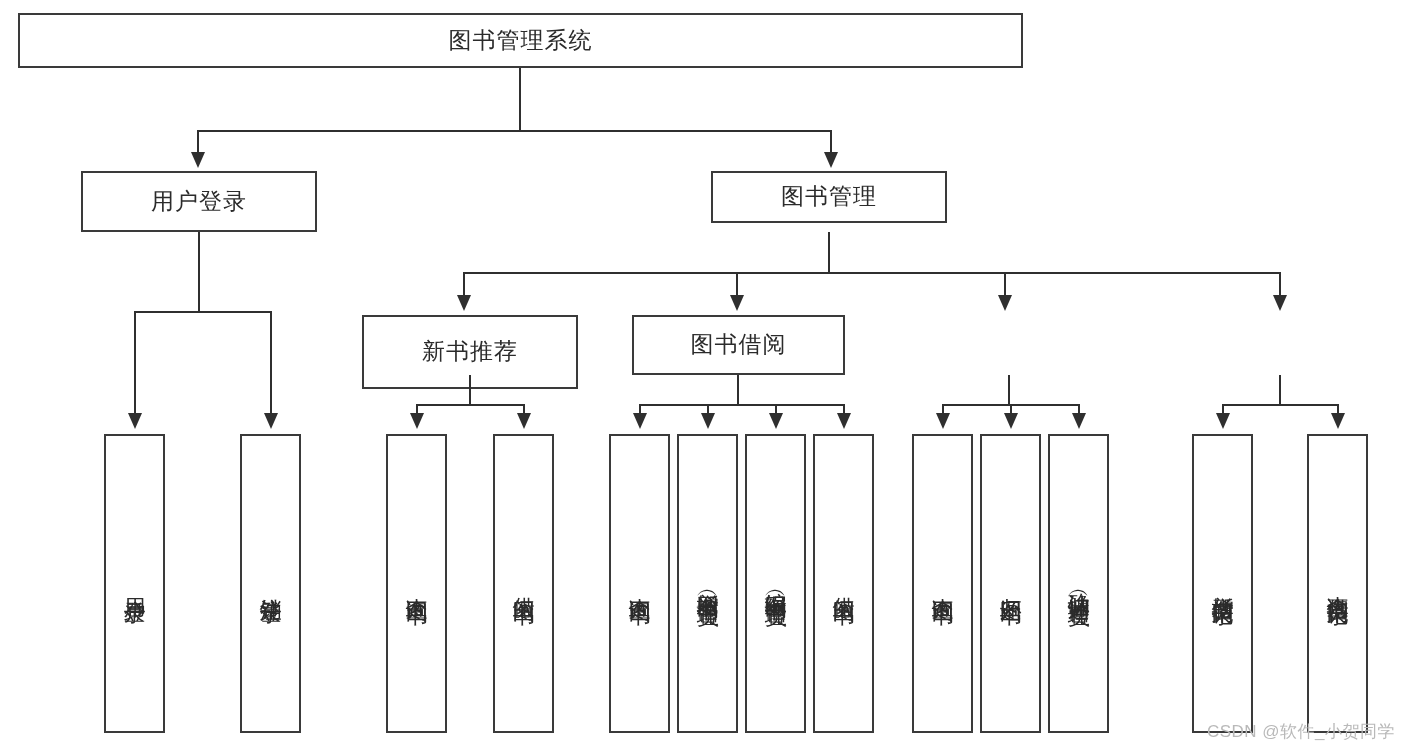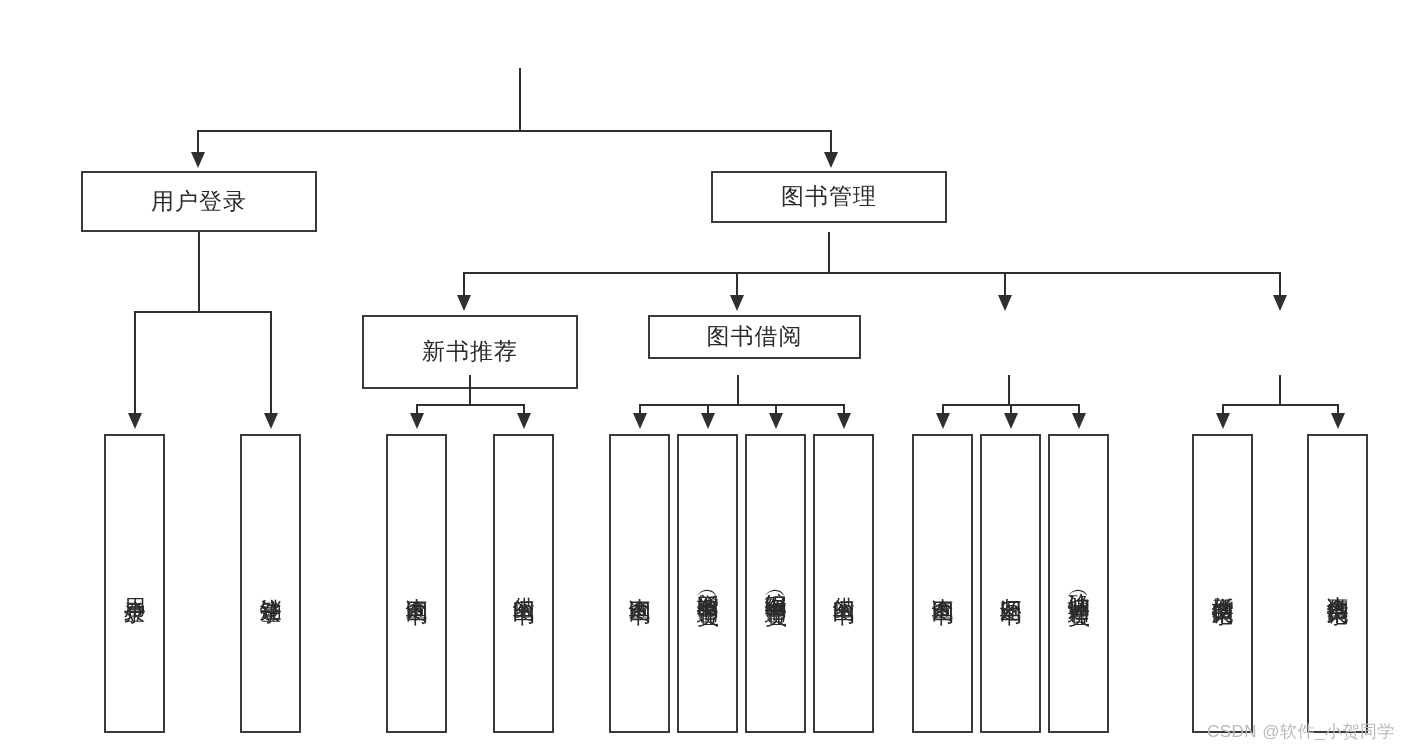--- a/index.html
+++ b/index.html
@@ -72,20 +72,21 @@
     letter-spacing: 0.5px;
     white-space: nowrap;
     font-family: "Liberation Sans", "DejaVu Sans", sans-serif;
   }
 </style>
 </head>
 <body>
 
 <div id="canvas">
 
+  <div class="node horizontal root-node" style="left:18px; top:13px; width:1005px; height:55px;">图书管理系统</div>
 
   <div class="edge v" style="left:519px; top:68px; height:63px;"></div>
   <div class="edge h" style="left:197px; top:130px; width:634px;"></div>
   <div class="edge v" style="left:197px; top:130px; height:24px;"></div>
   <div class="arrow" style="left:191px; top:152px;"></div>
   <div class="edge v" style="left:830px; top:130px; height:24px;"></div>
   <div class="arrow" style="left:824px; top:152px;"></div>
 
   <div class="node horizontal" style="left:81px; top:171px; width:236px; height:61px;">用户登录</div>
 
@@ -104,21 +105,21 @@
   <div class="arrow" style="left:457px; top:295px;"></div>
   <div class="edge v" style="left:736px; top:272px; height:24px;"></div>
   <div class="arrow" style="left:730px; top:295px;"></div>
   <div class="edge v" style="left:1004px; top:272px; height:24px;"></div>
   <div class="arrow" style="left:998px; top:295px;"></div>
   <div class="edge v" style="left:1279px; top:272px; height:24px;"></div>
   <div class="arrow" style="left:1273px; top:295px;"></div>
 
   <div class="node horizontal" style="left:362px; top:315px; width:216px; height:74px;">新书推荐</div>
 
-  <div class="node horizontal" style="left:648px; top:315px; width:213px; height:44px;">图书借阅</div>
+  <div class="node horizontal" style="left:632px; top:315px; width:213px; height:60px;">图书借阅</div>
 
 
 
   <div class="edge v" style="left:469px; top:375px; height:30px;"></div>
   <div class="edge h" style="left:416px; top:404px; width:107px;"></div>
   <div class="edge v" style="left:416px; top:404px; height:10px;"></div>
   <div class="arrow" style="left:410px; top:413px;"></div>
   <div class="edge v" style="left:523px; top:404px; height:10px;"></div>
   <div class="arrow" style="left:517px; top:413px;"></div>
 

